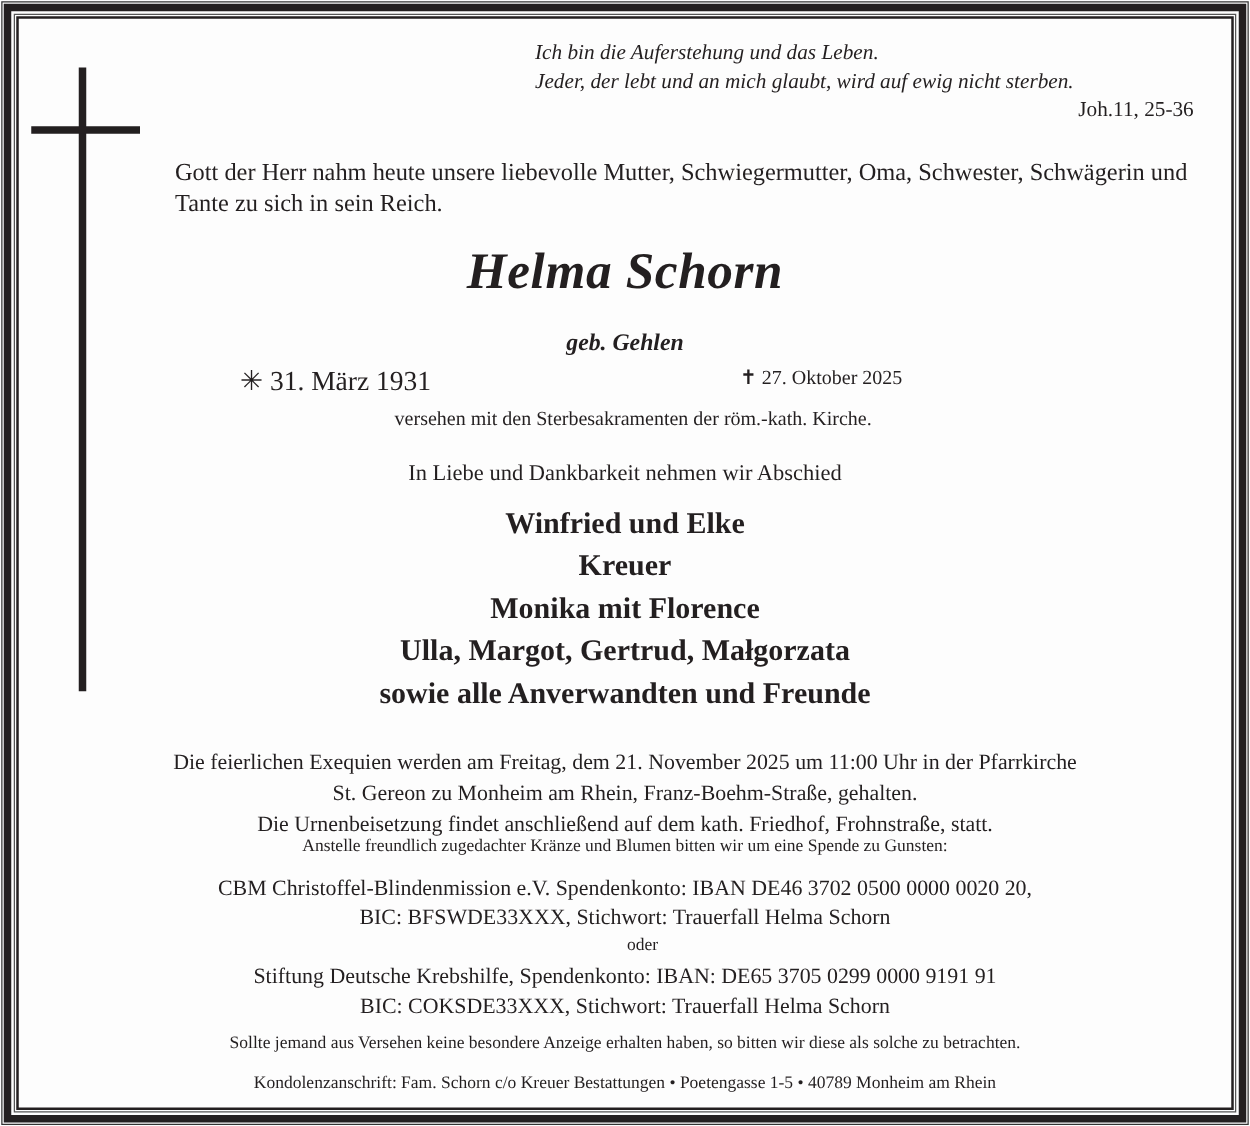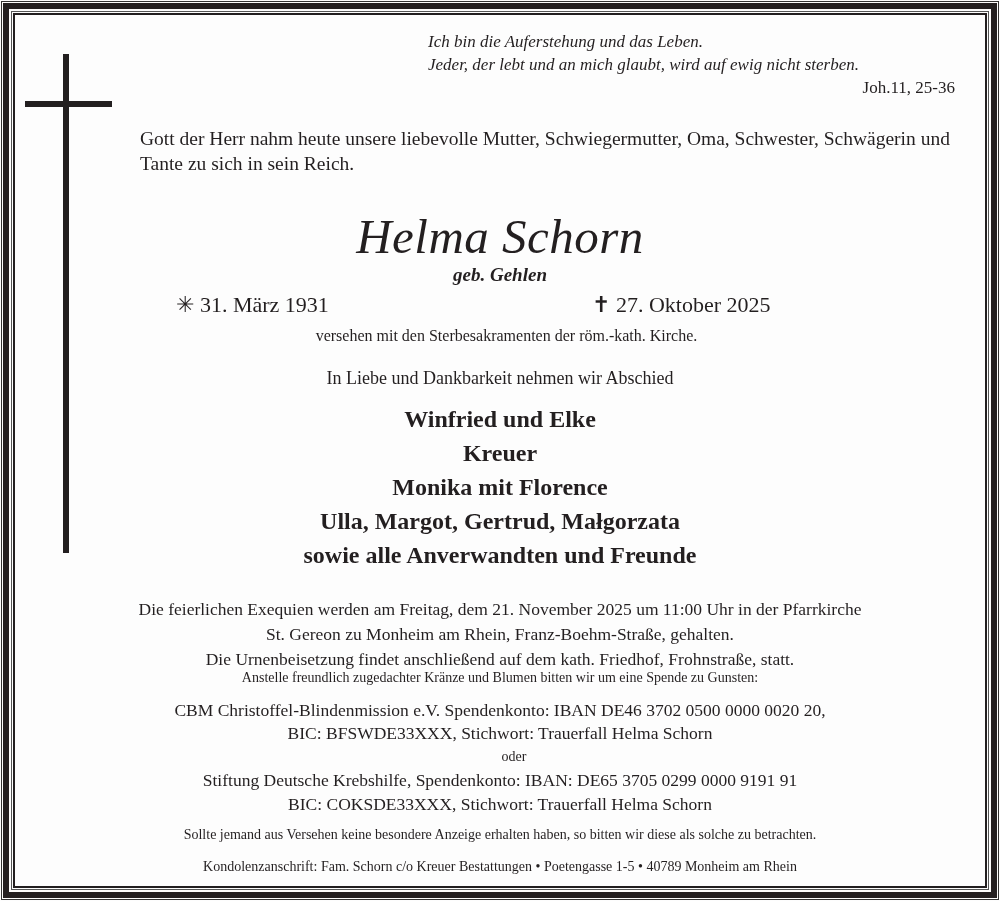--- a/index.html
+++ b/index.html
@@ -18,24 +18,24 @@
   .cross-h { position: absolute; left: 25px; top: 101px; width: 87px; height: 6px; background: #231f20; }
 
   .abs { position: absolute; white-space: nowrap; }
   .center { left: 0; right: 0; text-align: center; }
 
   .verse { left: 428px; font-style: italic; font-size: 17px; line-height: 23px; text-align: center; }
   .verse-ref { right: 45px; top: 78px; font-size: 17px; }
 
   .intro { left: 140px; top: 126px; font-size: 19.5px; line-height: 25px; white-space: normal; width: 820px; }
 
-  .name { top: 208px; font-size: 49px; font-weight: normal; font-style: italic; letter-spacing: 0.5px; }
+  .name { top: 192px; font-size: 41px; font-weight: bold; font-style: italic; letter-spacing: 0.5px; }
   .maiden { top: 264px; font-size: 19px; font-weight: bold; font-style: italic; }
-  .birth { left: 176px; top: 292px; font-size: 22px; }
-  .death { left: 592px; top: 292px; font-size: 22px; }
+  .birth { left: 192px; top: 292px; font-size: 22px; }
+  .death { left: 592px; top: 292px; font-size: 16px; }
   .sacrament { top: 327px; font-size: 16px; padding-left: 13px; }
   .farewell { top: 368px; font-size: 18px; }
   .mourner { font-size: 24px; font-weight: bold; }
   .service { font-size: 17.5px; margin-top: 14px; }
   .small { font-size: 14px; }
   .bank { font-size: 17.5px; }
   .oder { font-size: 14px; padding-left: 28px; }
 </style>
 </head>
 <body>

